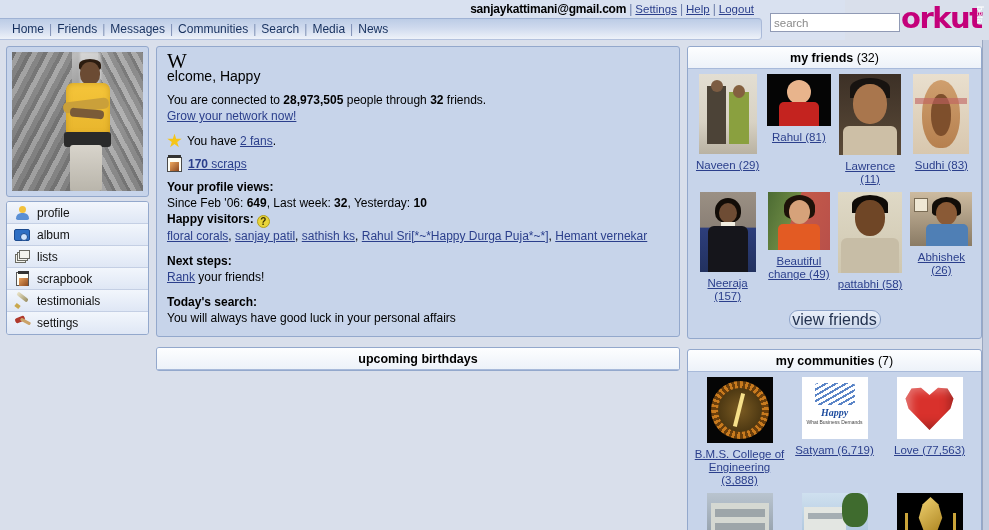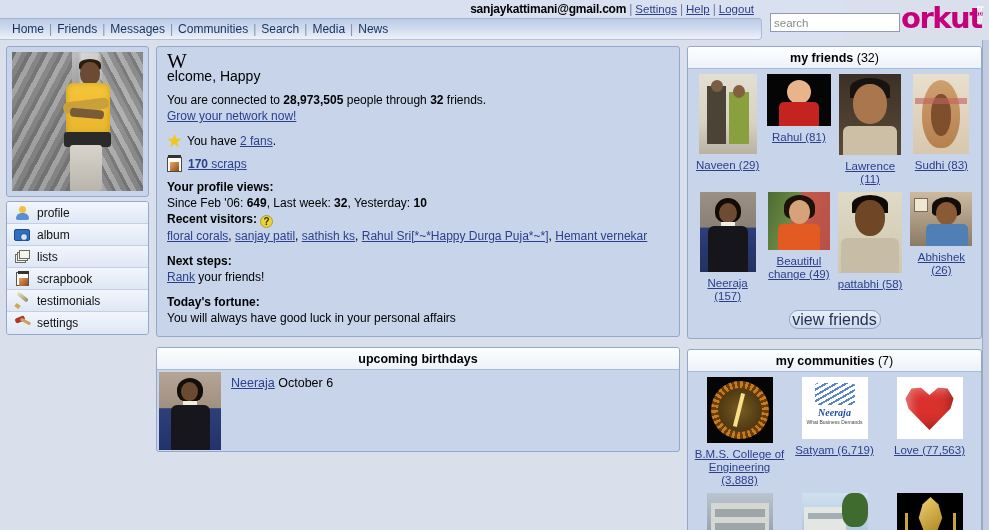--- a/index.html
+++ b/index.html
@@ -376,50 +376,38 @@
         <span class="scrapico">
             <span class="top"></span>
             <span class="pic"></span>
           </span>
         <span><a style="font-weight:bold">170</a><a> scraps</a></span>
       </div>
 
       <div class="blk">
         <div class="b">Your profile views:</div>
         <div><span>Since Feb '06: </span><span class="b">649</span><span>, Last week: </span><span class="b">32</span><span>, Yesterday: </span><span class="b">10</span></div>
-        <div><span class="b">Recent visitors:</span><span class="qmark">?</span></div>
+        <div><span class="b">Happy visitors:</span><span class="qmark">?</span></div>
         <div><a>floral corals</a>, <a>sanjay patil</a>, <a>sathish ks</a>, <a>Rahul Sri[*~*Happy Durga Puja*~*]</a>, <a>Hemant vernekar</a></div>
       </div>
 
       <div class="blk">
         <div class="b">Next steps:</div>
         <div><a>Rank</a><span> your friends!</span></div>
       </div>
 
       <div>
-        <div class="b">Today's fortune:</div>
+        <div class="b">Today's search:</div>
         <div>You will always have good luck in your personal affairs</div>
       </div>
     </div>
   </div>
 
   <div class="panel" id="bdaypanel">
     <div class="panelhead">upcoming birthdays</div>
-    <div id="bdaybody">
-      <div id="bdayphoto">
-        <div class="bhair"></div>
-          <div class="bh"></div>
-          <div class="bcol"></div>
-          <div class="bbody"></div>
-      </div>
-      <div id="bdayinfo">
-        <a>Neeraja</a>
-        <span>October 6</span>
-      </div>
-    </div>
   </div>
 </div>
 
 <div id="rightcol">
 
   <div class="panel">
     <div class="panelhead">
       <span>my friends</span>
       <span class="cnt">(32)</span>
     </div>
@@ -469,21 +457,21 @@
     </div>
     <div class="gridwrap">
       <div class="grid3">
         <div class="cell">
           <div class="thumb c1"><span class="ring"></span><span class="in"></span><span class="bolt"></span></div>
           <a class="cap">B.M.S. College of Engineering (3,888)</a>
         </div>
         <div class="cell">
           <div class="thumb c2">
             <span class="lg"></span>
-            <span class="nm">Neeraja</span>
+            <span class="nm">Happy</span>
             <span class="tg">What Business Demands</span>
           </div>
           <a class="cap">Satyam (6,719)</a>
         </div>
         <div class="cell">
           <div class="thumb c3"><span class="hrt"></span></div>
           <a class="cap">Love (77,563)</a>
         </div>
         <div class="cell">
           <div class="thumb c4"><span class="bd"></span><span class="w1"></span><span class="w2"></span></div>

